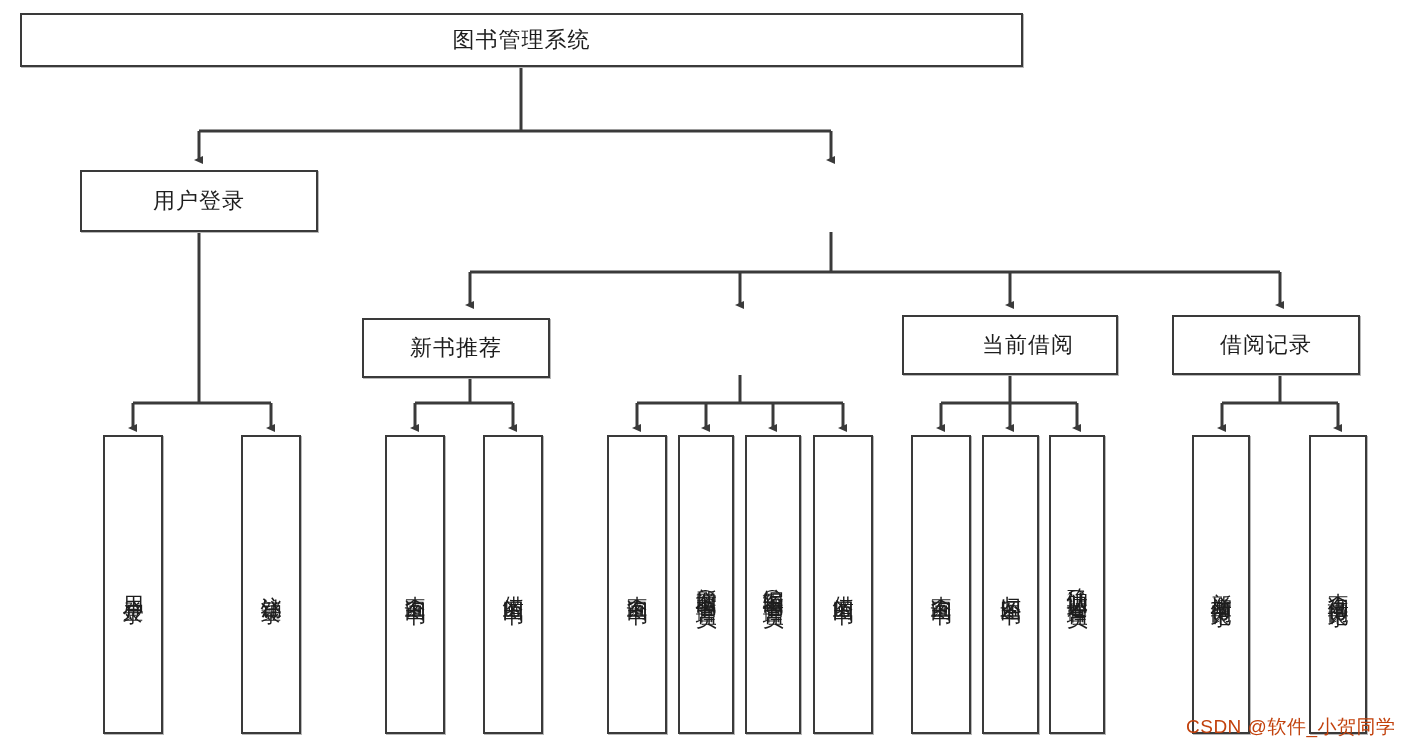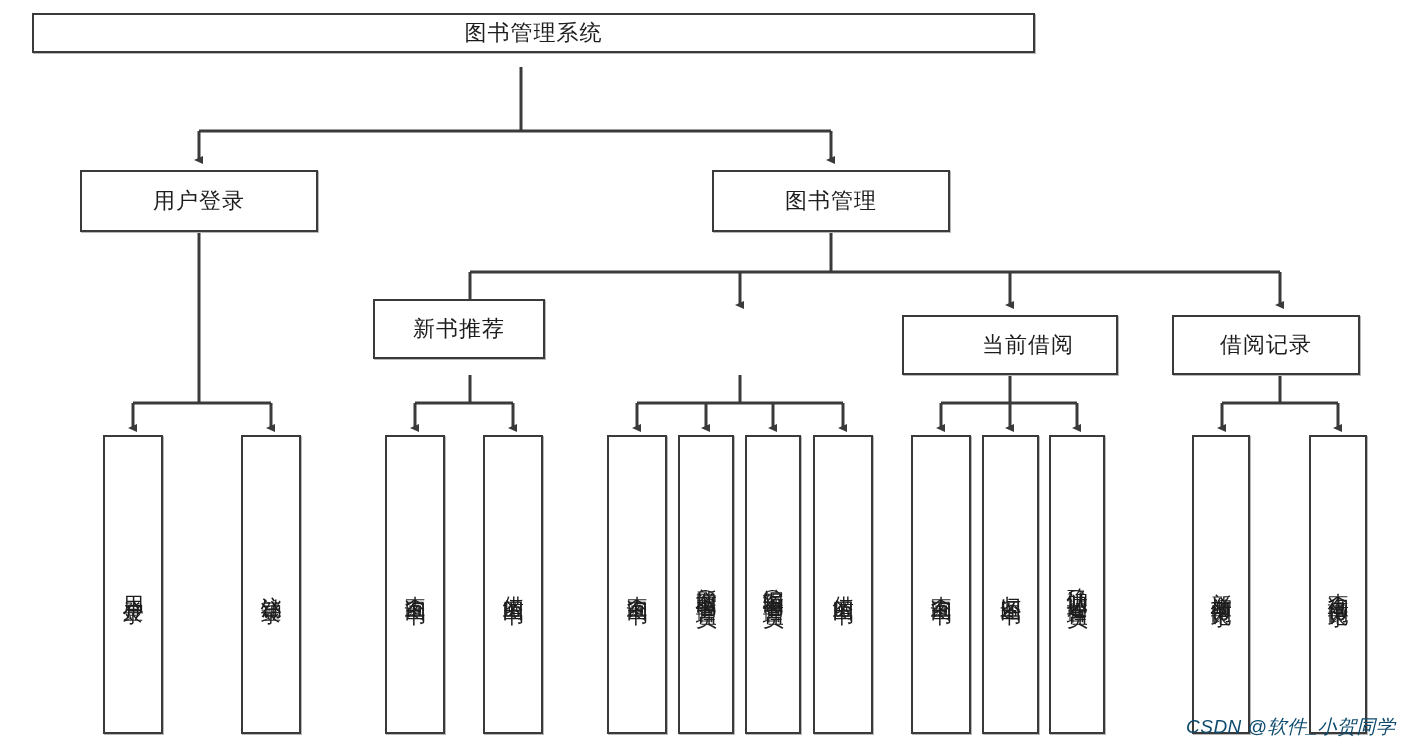--- a/index.html
+++ b/index.html
@@ -53,24 +53,23 @@
     max-height: 280px;
   }
   .node.leaf.tall .label {
     max-height: 292px;
   }
   #watermark {
     position: absolute;
     left: 1186px;
     top: 714px;
     font-size: 19px;
-    color: #0c4a6e;
+    color: #c2410c;
     white-space: nowrap;
     letter-spacing: 0.5px;
-    font-style: italic;
   }
 </style>
 </head>
 <body>
 
 <div id="canvas">
 
   <svg id="wires" viewBox="0 0 1405 747" width="1405" height="747">
     <defs>
       <marker id="arrow" markerWidth="10" markerHeight="10" refX="5" refY="5" orient="auto" markerUnits="userSpaceOnUse">
@@ -114,32 +113,29 @@
       <path d="M1010,403 L1010,428" marker-end="url(#arrow)"></path>
       <path d="M1077,403 L1077,428" marker-end="url(#arrow)"></path>
 
       <path d="M1280,375 L1280,403"></path>
       <path d="M1222,403 L1338,403"></path>
       <path d="M1222,403 L1222,428" marker-end="url(#arrow)"></path>
       <path d="M1338,403 L1338,428" marker-end="url(#arrow)"></path>
     </g>
   </svg>
 
-  <div class="node" style="left:32px; top:13px; width:1003px; height:40px;">
+  <div class="node" style="left:20px; top:13px; width:1003px; height:54px;">
     <span class="label">图书管理系统</span>
   </div>
 
   <div class="node" style="left:80px; top:170px; width:238px; height:62px;">
     <span class="label">用户登录</span>
   </div>
-  <div class="node" style="left:712px; top:170px; width:238px; height:62px;">
-    <span class="label">图书管理</span>
-  </div>
 
-  <div class="node" style="left:362px; top:299px; width:172px; height:60px;margin-left:11px;">
+  <div class="node" style="left:362px; top:318px; width:188px; height:60px;">
     <span class="label">新书推荐</span>
   </div>
   <div class="node" style="left:902px; top:315px; width:216px; height:60px;padding-left:36px;">
     <span class="label">当前借阅</span>
   </div>
   <div class="node" style="left:1172px; top:315px; width:188px; height:60px;">
     <span class="label">借阅记录</span>
   </div>
 
   <div class="node leaf" style="left:103px; top:435px; width:60px; height:299px;">

